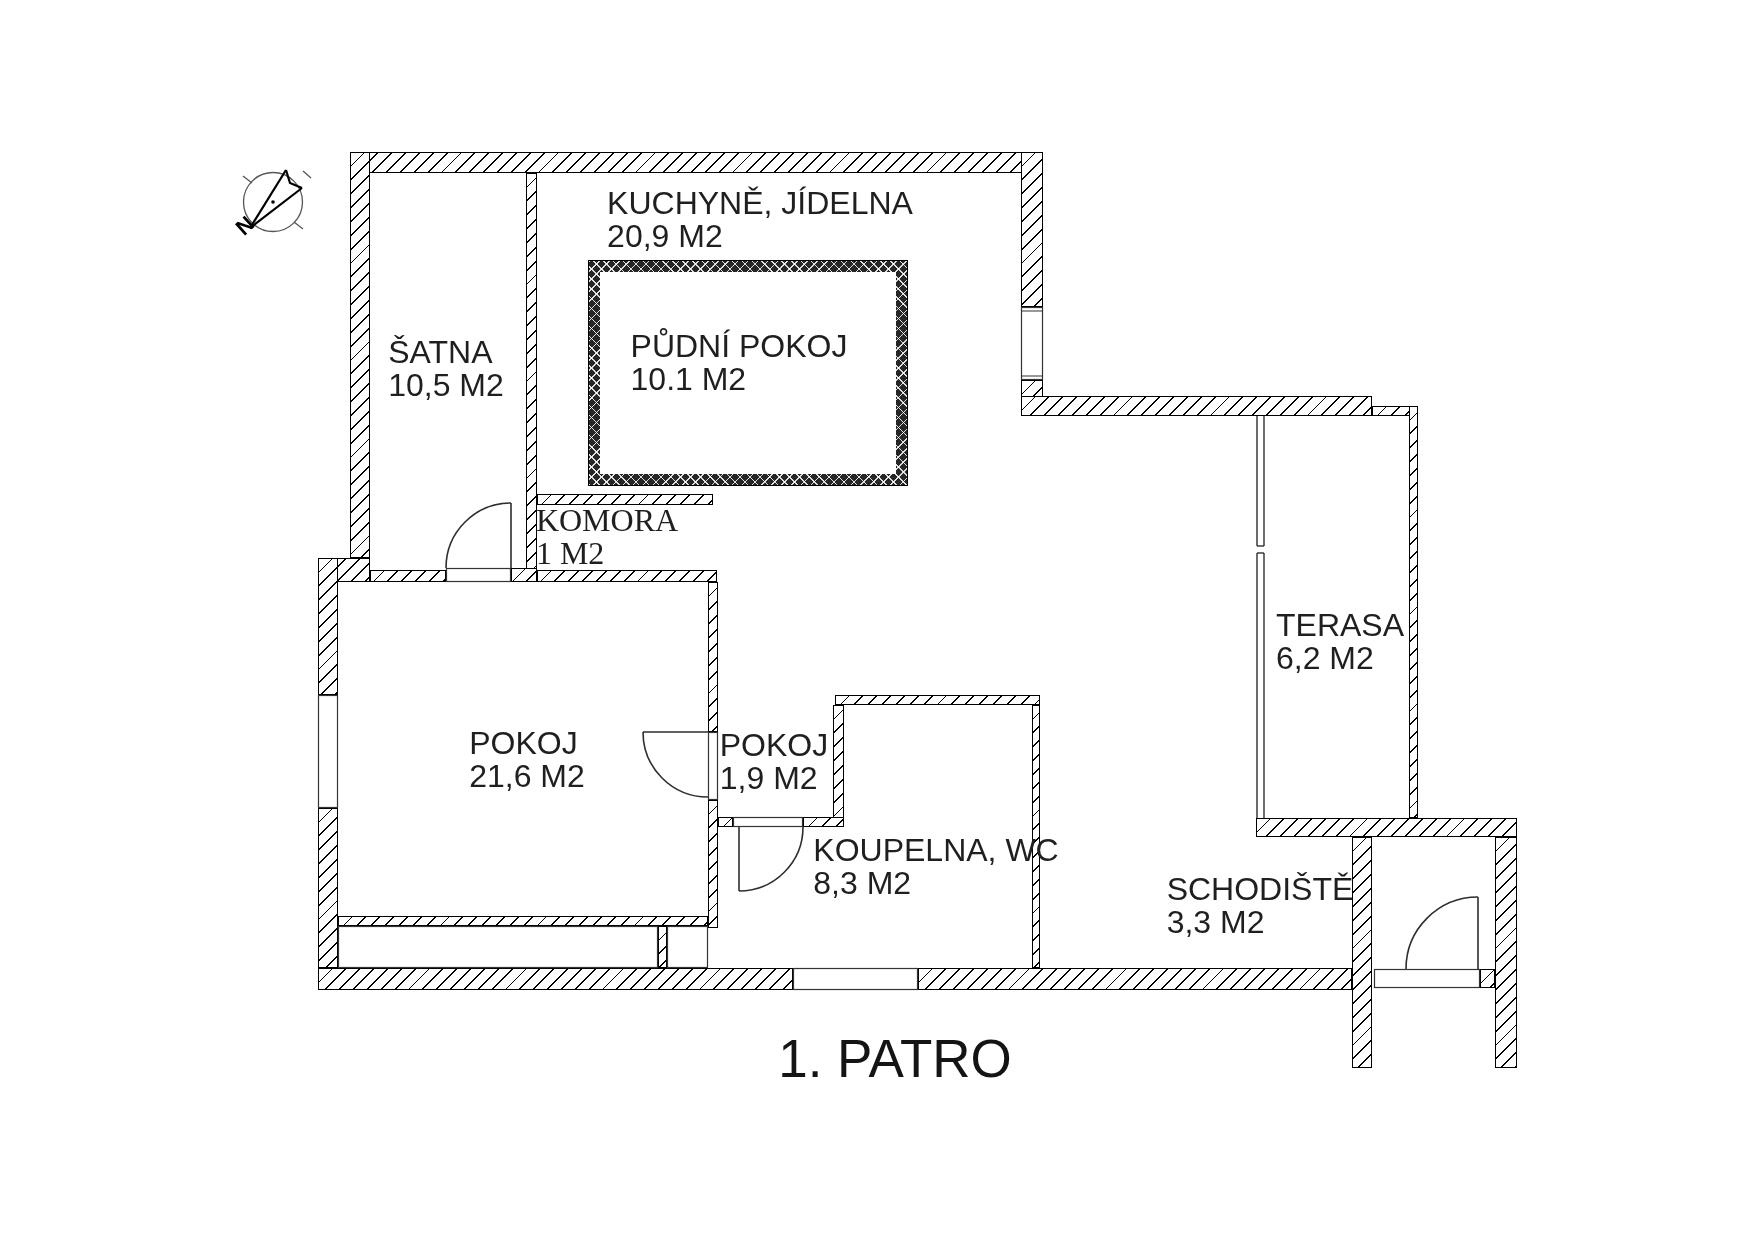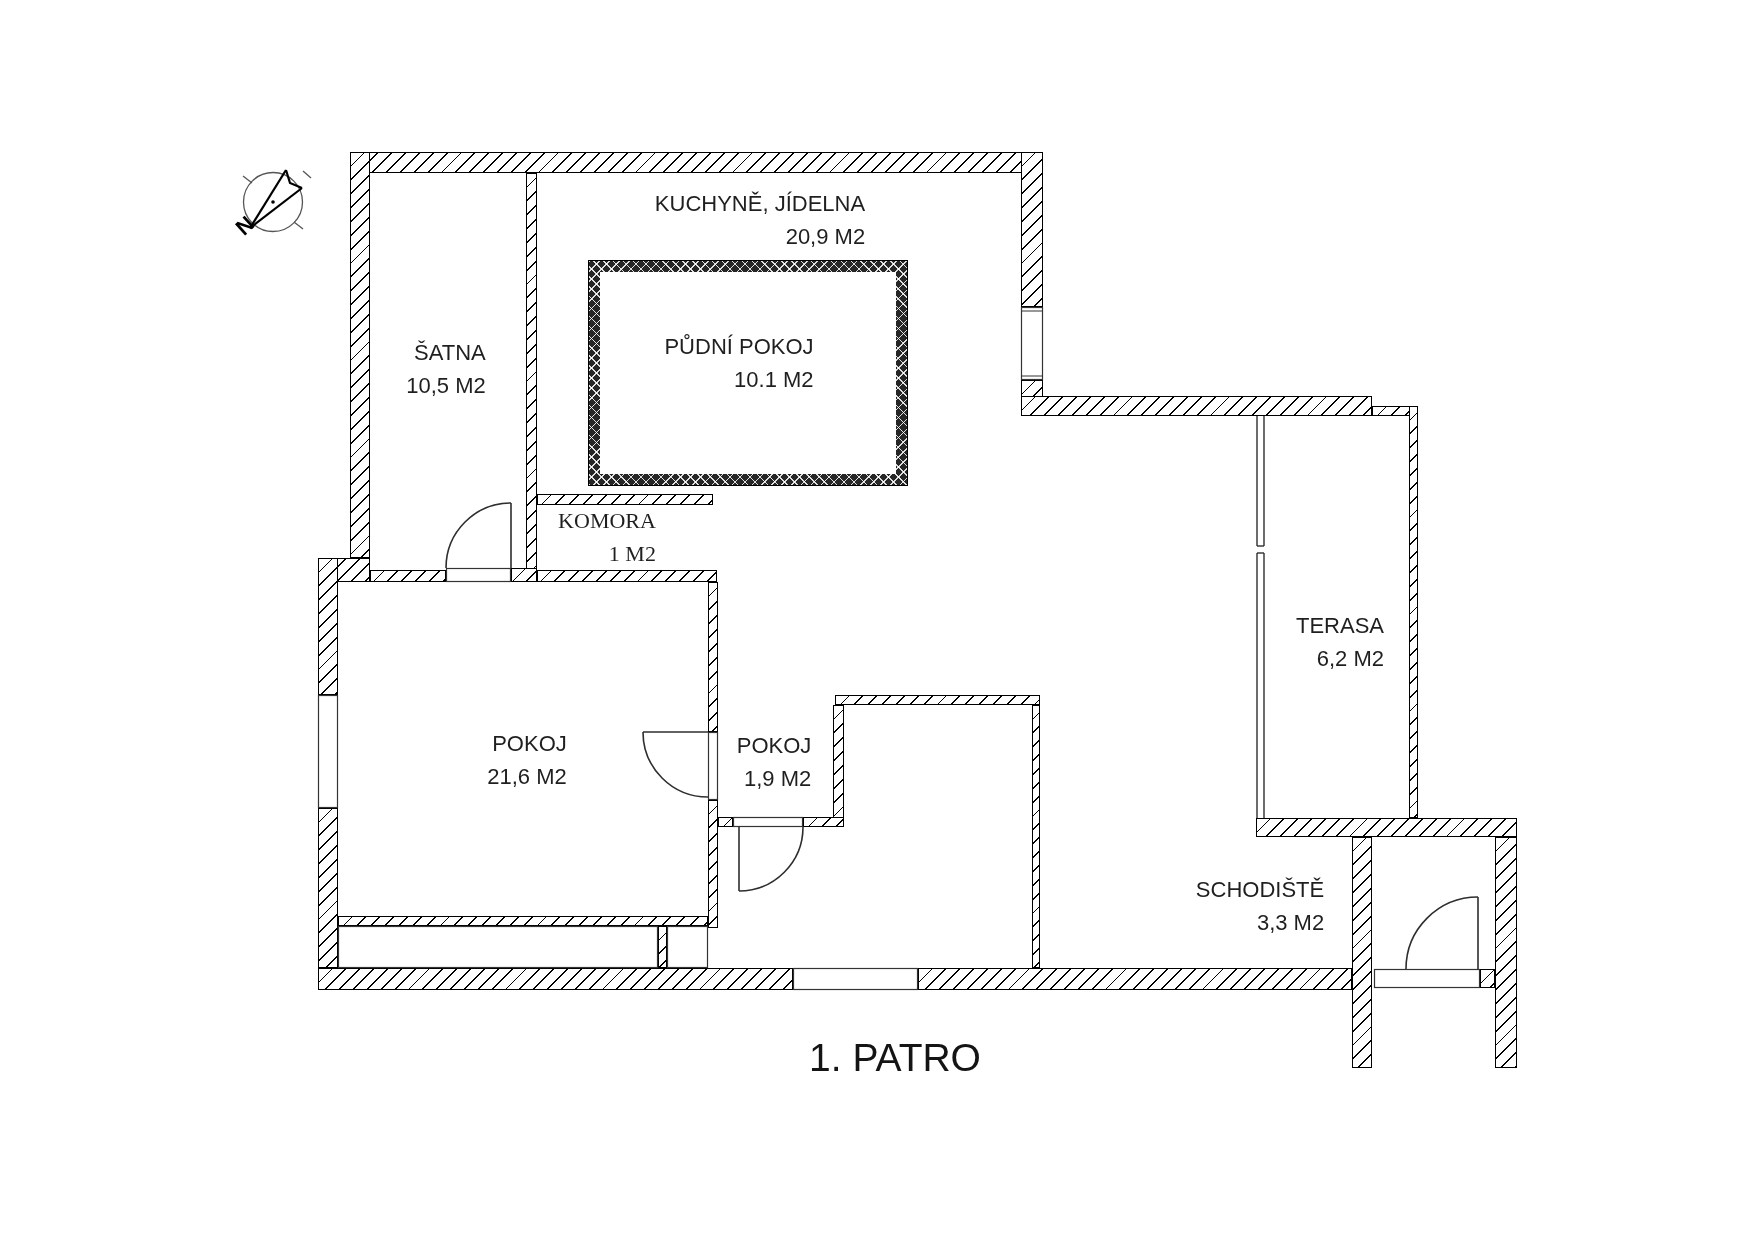--- a/index.html
+++ b/index.html
@@ -20,26 +20,26 @@
     position:absolute; left:588px; top:260px; width:318px; height:224px;
     background-color:#262626;
     background-image:
       repeating-linear-gradient(45deg, rgba(255,255,255,.85) 0 1px, transparent 1px 7px),
       repeating-linear-gradient(135deg, rgba(255,255,255,.85) 0 1px, transparent 1px 7px);
     border:1px solid #000;
   }
   .attic-inner { position:absolute; left:11px; top:11px; right:11px; bottom:11px; background:#fff; }
   .room-label {
     position:absolute; transform:translate(-50%,-50%);
-    text-align:right; font-size:22px; line-height:33px;
+    text-align:left; font-size:32px; line-height:33px;
     color:#1f1f1f; white-space:nowrap;
   }
   .plan-title {
     position:absolute; left:895px; top:1058px; transform:translate(-50%,-50%);
-    font-size:39px; color:#141414; white-space:nowrap;
+    font-size:53px; color:#141414; white-space:nowrap;
   }
   .overlay { position:absolute; left:0; top:0; z-index:5; pointer-events:none; }
 </style>
 </head>
 <body>
 
 <div class="plan">
 
   <div class="wall" style="left:350px; top:152px; width:693px; height:21px;"></div>
   <div class="wall" style="left:350px; top:152px; width:20px; height:406px;"></div>
@@ -155,20 +155,24 @@
     <div>6,2 M2</div>
   </div>
   <div class="room-label" style="left:527px; top:760px;">
     <div>POKOJ</div>
     <div>21,6 M2</div>
   </div>
   <div class="room-label" style="left:774px; top:762px;">
     <div>POKOJ</div>
     <div>1,9 M2</div>
   </div>
+  <div class="room-label" style="left:936px; top:867px;">
+    <div>KOUPELNA, WC</div>
+    <div>8,3 M2</div>
+  </div>
   <div class="room-label" style="left:1260px; top:906px;">
     <div>SCHODIŠTĚ</div>
     <div>3,3 M2</div>
   </div>
 
   <div class="plan-title">1. PATRO</div>
 
 </div>
 
 </body></html>

